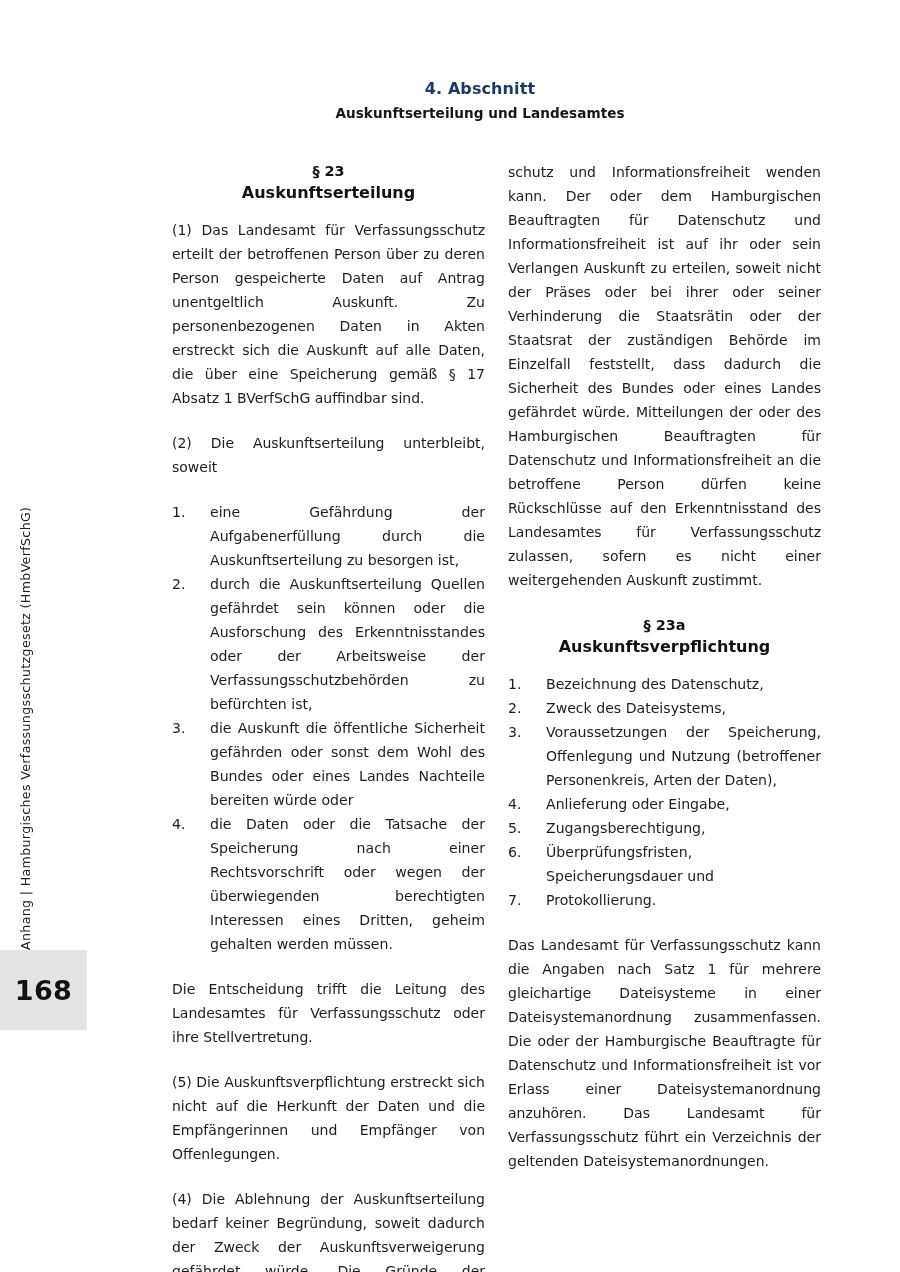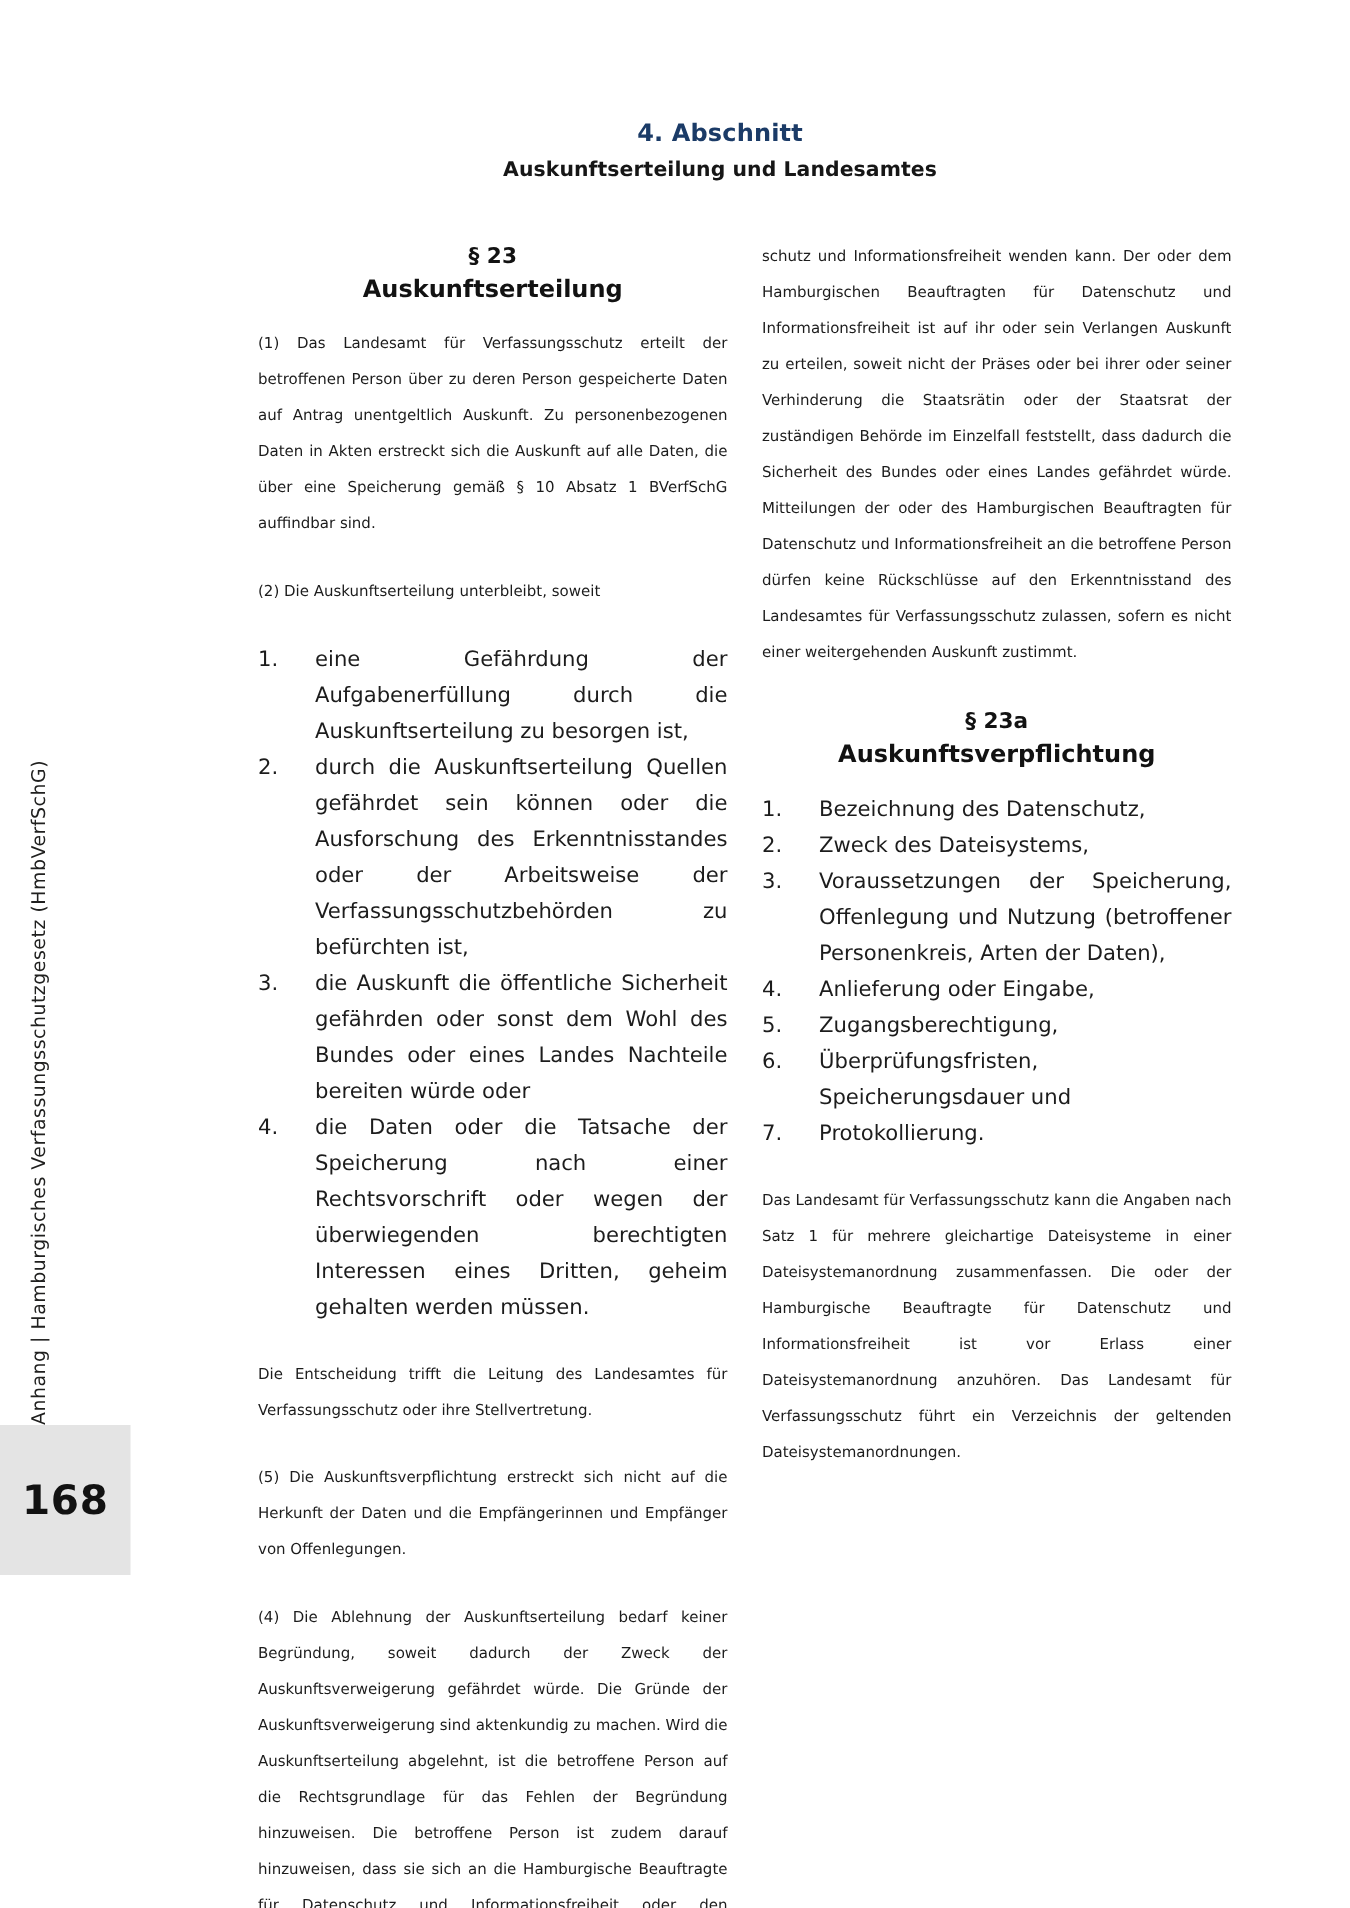--- a/index.html
+++ b/index.html
@@ -45,21 +45,21 @@
     color: #20201f;
     font-family: "DejaVu Sans", "Liberation Sans", sans-serif;
   }
 
   
   .page-number-box {
     position: absolute;
     left: 0;
     top: 950px;
     width: 87px;
-    height: 100px;
+    height: 80px;
     background: #e4e4e4;
     display: flex;
     align-items: center;
     justify-content: center;
   }
   .page-number {
     font-size: 27px;
     font-weight: 700;
     color: #121212;
     letter-spacing: 0.4px;
@@ -99,21 +99,21 @@
   .col {
     position: absolute;
     top: 0;
     width: 313px;
     height: 100%;
   }
   .col-left  { left: 0; }
   .col-right { left: 336px; }
 
   .para {
-    font-size: 10px;
+    font-size: 14px;
     line-height: 24.0px;
     text-align: justify;
     text-justify: inter-word;
     hyphens: manual;
     margin: 0 0 21px 0;
     color: #1c1c1c;
   }
   .para.tight { margin-bottom: 0; }
 
   .law-head {
@@ -173,21 +173,21 @@
     <div class="section-subtitle">Auskunftserteilung und Landesamtes</div>
   </div>
 
   <div class="columns">
 
     <div class="col col-left">
 
       <div class="law-head">§ 23</div>
       <div class="law-head sub">Auskunftserteilung</div>
 
-      <p class="para">(1) Das Landesamt für Verfassungsschutz erteilt der betroffenen Person über zu deren Person gespeicherte Daten auf Antrag unentgeltlich Auskunft. Zu personenbezogenen Daten in Akten erstreckt sich die Auskunft auf alle Daten, die über eine Speicherung gemäß § 10 Absatz 1 BVerfSchG auffindbar sind.</p>
+      <p class="para">(1) Das Landesamt für Verfassungsschutz erteilt der betroffenen Person über zu deren Person gespeicherte Daten auf Antrag unentgeltlich Auskunft. Zu personenbezogenen Daten in Akten erstreckt sich die Auskunft auf alle Daten, die über eine Speicherung gemäß § 17 Absatz 1 BVerfSchG auffindbar sind.</p>
 
       <p class="para">(2) Die Auskunftserteilung unterbleibt, soweit</p>
 
       <ol class="numlist">
         <li>
           <span class="num">1.</span>
           <span>eine Gefährdung der Aufgabenerfüllung durch die Auskunftserteilung zu besorgen ist,</span>
         </li>
         <li>
           <span class="num">2.</span>

